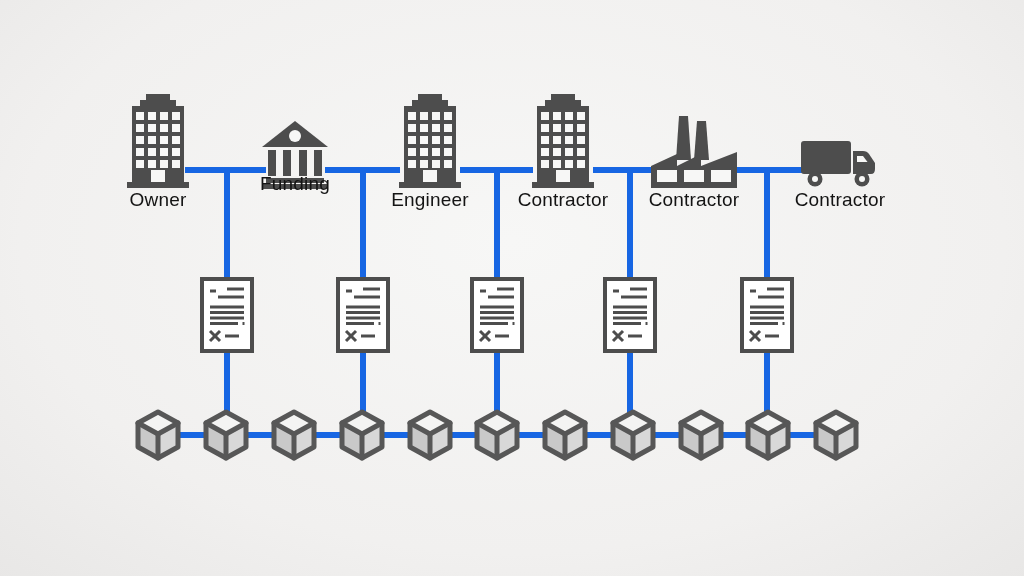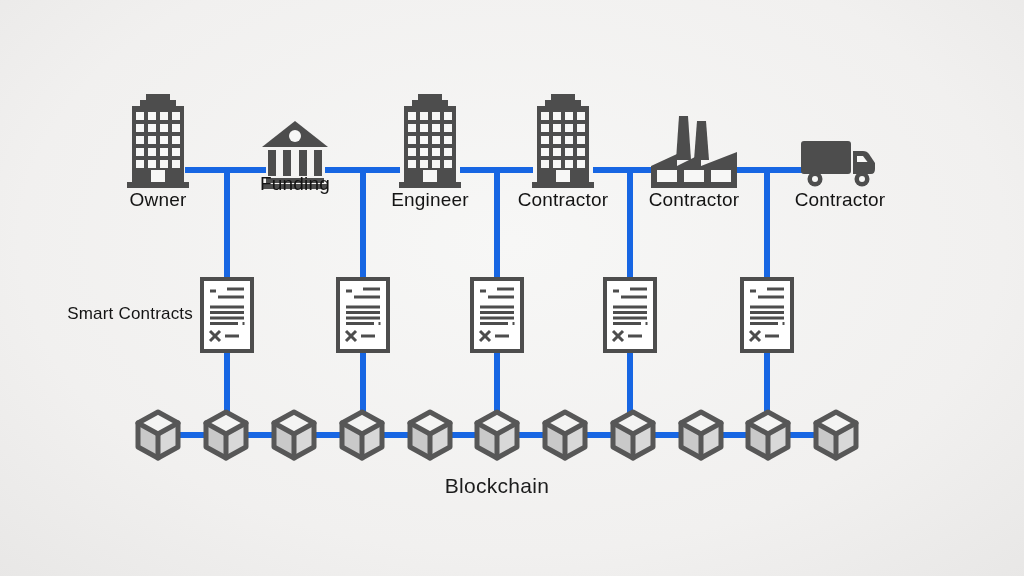--- a/index.html
+++ b/index.html
@@ -179,21 +179,20 @@
       </svg>
   </div>
 
   <div class="plabel" style="left:98px;top:189px;width:120px">Owner</div>
   <div class="plabel" style="left:235px;top:173px;width:120px">Funding</div>
   <div class="plabel" style="left:370px;top:189px;width:120px">Engineer</div>
   <div class="plabel" style="left:503px;top:189px;width:120px">Contractor</div>
   <div class="plabel" style="left:634px;top:189px;width:120px">Contractor</div>
   <div class="plabel" style="left:780px;top:189px;width:120px">Contractor</div>
 
-  <div class="sc-label">Smart Contracts</div>
 
   <div class="contract" style="left:200px;top:277px">
     <svg viewBox="0 0 54 76">
         <use href="#sym-doc"></use>
       </svg>
   </div>
   <div class="contract" style="left:336px;top:277px">
     <svg viewBox="0 0 54 76">
         <use href="#sym-doc"></use>
       </svg>
@@ -263,15 +262,14 @@
       <svg viewBox="0 0 48 52">
         <use href="#sym-cube"></use>
       </svg>
     </div>
   <div class="cube" style="left:812px;top:409px">
       <svg viewBox="0 0 48 52">
         <use href="#sym-cube"></use>
       </svg>
     </div>
 
-  <div class="bc-label">Blockchain</div>
 
 </div>
 
 </body></html>

